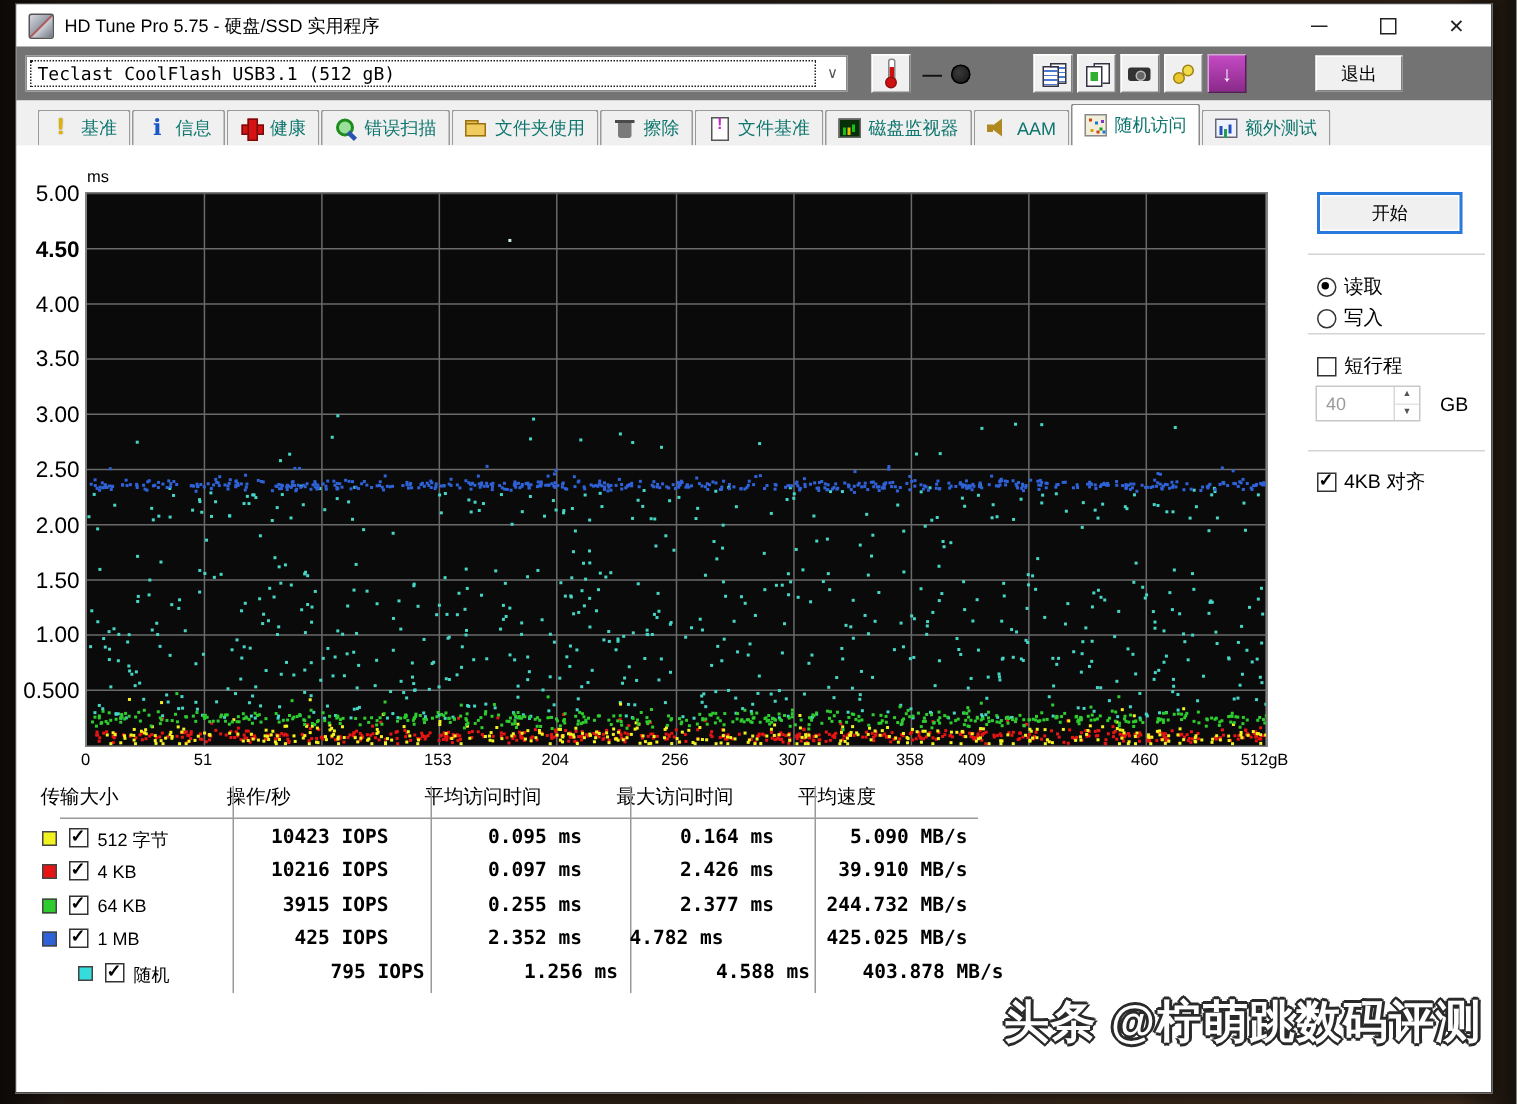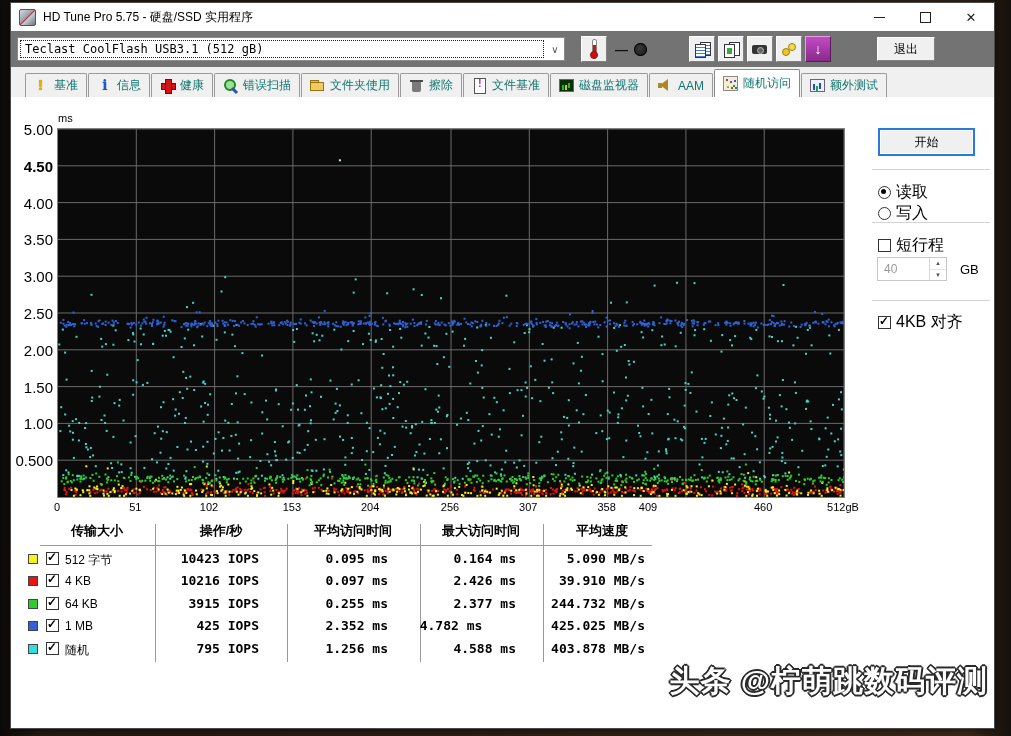--- a/index.html
+++ b/index.html
@@ -86,33 +86,33 @@
   
   #main{flex:1;background:#ffffff;position:relative;font-size:12px;color:#000;}
   .ms-label{position:absolute;left:47px;top:15px;font-size:11px;}
   #plot{position:absolute;left:46px;top:31px;width:786px;height:368px;background:#0a0a0a;border:1px solid #808080;box-sizing:content-box;}
   .ylab{position:absolute;width:42px;left:0;text-align:right;font-size:15px;}
   .xlab{position:absolute;top:404px;width:44px;text-align:center;font-size:11px;}
   
   .rp-sep{position:absolute;left:861px;width:118px;border-top:1px solid #d4d4d4;}
   .start-btn{position:absolute;left:867px;top:31px;width:97px;height:28px;background:#f0f0f0;border:2px solid #2a7ade;
     box-shadow:0 0 0 1px #fff inset;font-size:12px;display:flex;align-items:center;justify-content:center;color:#000;font-family:inherit;}
-  .ctl-row{position:absolute;display:flex;align-items:center;gap:5px;font-size:16px;}
+  .ctl-row{position:absolute;display:flex;align-items:center;gap:5px;font-size:13px;}
   .radio{width:13px;height:13px;border:1px solid #333;border-radius:50%;background:#fff;position:relative;box-sizing:border-box;flex:0 0 auto;}
   .radio.sel::after{content:"";position:absolute;left:2px;top:2px;width:5px;height:5px;border-radius:50%;background:#000;}
   .cb{width:13px;height:13px;border:1px solid #333;background:#fff;position:relative;box-sizing:border-box;flex:0 0 auto;}
   .cb.on::after{content:"✓";position:absolute;left:0px;top:-3px;font-size:12px;font-weight:bold;color:#000;}
   .spinner{position:absolute;left:866px;top:160px;width:70px;height:24px;border:1px solid #c8c8c8;background:#fff;display:flex;box-sizing:border-box;}
   .spin-val{flex:1;display:flex;align-items:center;padding-left:6px;color:#9a9a9a;font-size:12px;}
   .spin-btns{width:16px;border-left:1px solid #d8d8d8;display:flex;flex-direction:column;}
   .spin-btns span{flex:1;display:flex;align-items:center;justify-content:center;font-size:6px;color:#555;border-bottom:1px solid #e4e4e4;}
   .spin-btns span:last-child{border-bottom:none;}
   .gb-label{position:absolute;left:949px;top:165px;font-size:13px;}
   
-  .th{position:absolute;top:425px;height:16px;font-weight:bold;font-size:13px;text-align:center;}
+  .th{position:absolute;top:425px;height:16px;font-weight:normal;font-size:13px;text-align:left;}
   .tbl-hline{position:absolute;left:29px;top:448px;width:612px;border-top:1px solid #9a9a9a;}
   .tbl-vline{position:absolute;top:427px;height:138px;border-left:1px solid #9a9a9a;}
   .trow{position:absolute;left:0;width:660px;height:20px;}
   .swatch{position:absolute;left:17px;top:4px;width:10px;height:10px;border:1px solid #444;box-sizing:border-box;}
   .trow .cb{position:absolute;left:35px;top:2px;}
   .trow-label{position:absolute;left:54px;top:2px;font-size:12px;}
   .tval{position:absolute;top:1px;width:130px;text-align:right;font:bold 13px "DejaVu Sans Mono",monospace;white-space:pre;}
   
   .watermark{position:absolute;right:6px;top:564px;font-size:30px;font-weight:bold;color:#fff;letter-spacing:1px;
     text-shadow:-2px 0 0 #2a2a2a,2px 0 0 #2a2a2a,0 -2px 0 #2a2a2a,0 2px 0 #2a2a2a,-1px -1px 0 #2a2a2a,1px 1px 0 #2a2a2a,1px -1px 0 #2a2a2a,-1px 1px 0 #2a2a2a;}
@@ -2868,21 +2868,21 @@
         <span class="ylab" style="top: 281.6px;">1.50</span>
         <span class="ylab" style="top: 244.8px;">2.00</span>
         <span class="ylab" style="top: 208px;">2.50</span>
         <span class="ylab" style="top: 171.2px;">3.00</span>
         <span class="ylab" style="top: 134.4px;">3.50</span>
         <span class="ylab" style="top: 97.6px;">4.00</span>
         <span class="ylab" style="top: 60.8px; font-weight: bold;">4.50</span>
         <span class="ylab" style="top: 24px;">5.00</span>
         <span class="xlab" style="left: 24px;">0</span>
         <span class="xlab" style="left: 102.293px;">51</span>
-        <span class="xlab" style="left: 176px;">102</span>
+        <span class="xlab" style="left: 187px;">102</span>
         <span class="xlab" style="left: 258.879px;">153</span>
         <span class="xlab" style="left: 337.172px;">204</span>
         <span class="xlab" style="left: 417px;">256</span>
         <span class="xlab" style="left: 495.293px;">307</span>
         <span class="xlab" style="left: 573.586px;">358</span>
         <span class="xlab" style="left: 615px;">409</span>
         <span class="xlab" style="left: 730.172px;">460</span>
         <span class="xlab" style="left: 810px;">512gB</span>
       </div>
 
@@ -2960,21 +2960,21 @@
         </div>
         <div class="trow" style="top: 520.2px;">
           <span class="swatch" style="background: rgb(47, 98, 214);"></span>
           <span class="cb on"></span>
           <span class="trow-label">1 MB</span>
           <span class="tval" style="left: 118px;">425 IOPS</span>
           <span class="tval" style="left: 247px;">2.352 ms</span>
           <span class="tval" style="left: 375px; text-align: center;">4.782 ms</span>
           <span class="tval" style="left: 504px;">425.025 MB/s</span>
         </div>
-        <div class="trow" style="top: 542.6px;">
+        <div class="trow" style="top: 542.6px; margin-left: 24px;">
           <span class="swatch" style="background: rgb(53, 220, 220);"></span>
           <span class="cb on"></span>
           <span class="trow-label">随机</span>
           <span class="tval" style="left: 118px;">795 IOPS</span>
           <span class="tval" style="left: 247px;">1.256 ms</span>
           <span class="tval" style="left: 375px;">4.588 ms</span>
           <span class="tval" style="left: 504px;">403.878 MB/s</span>
         </div>
       </div>
 

